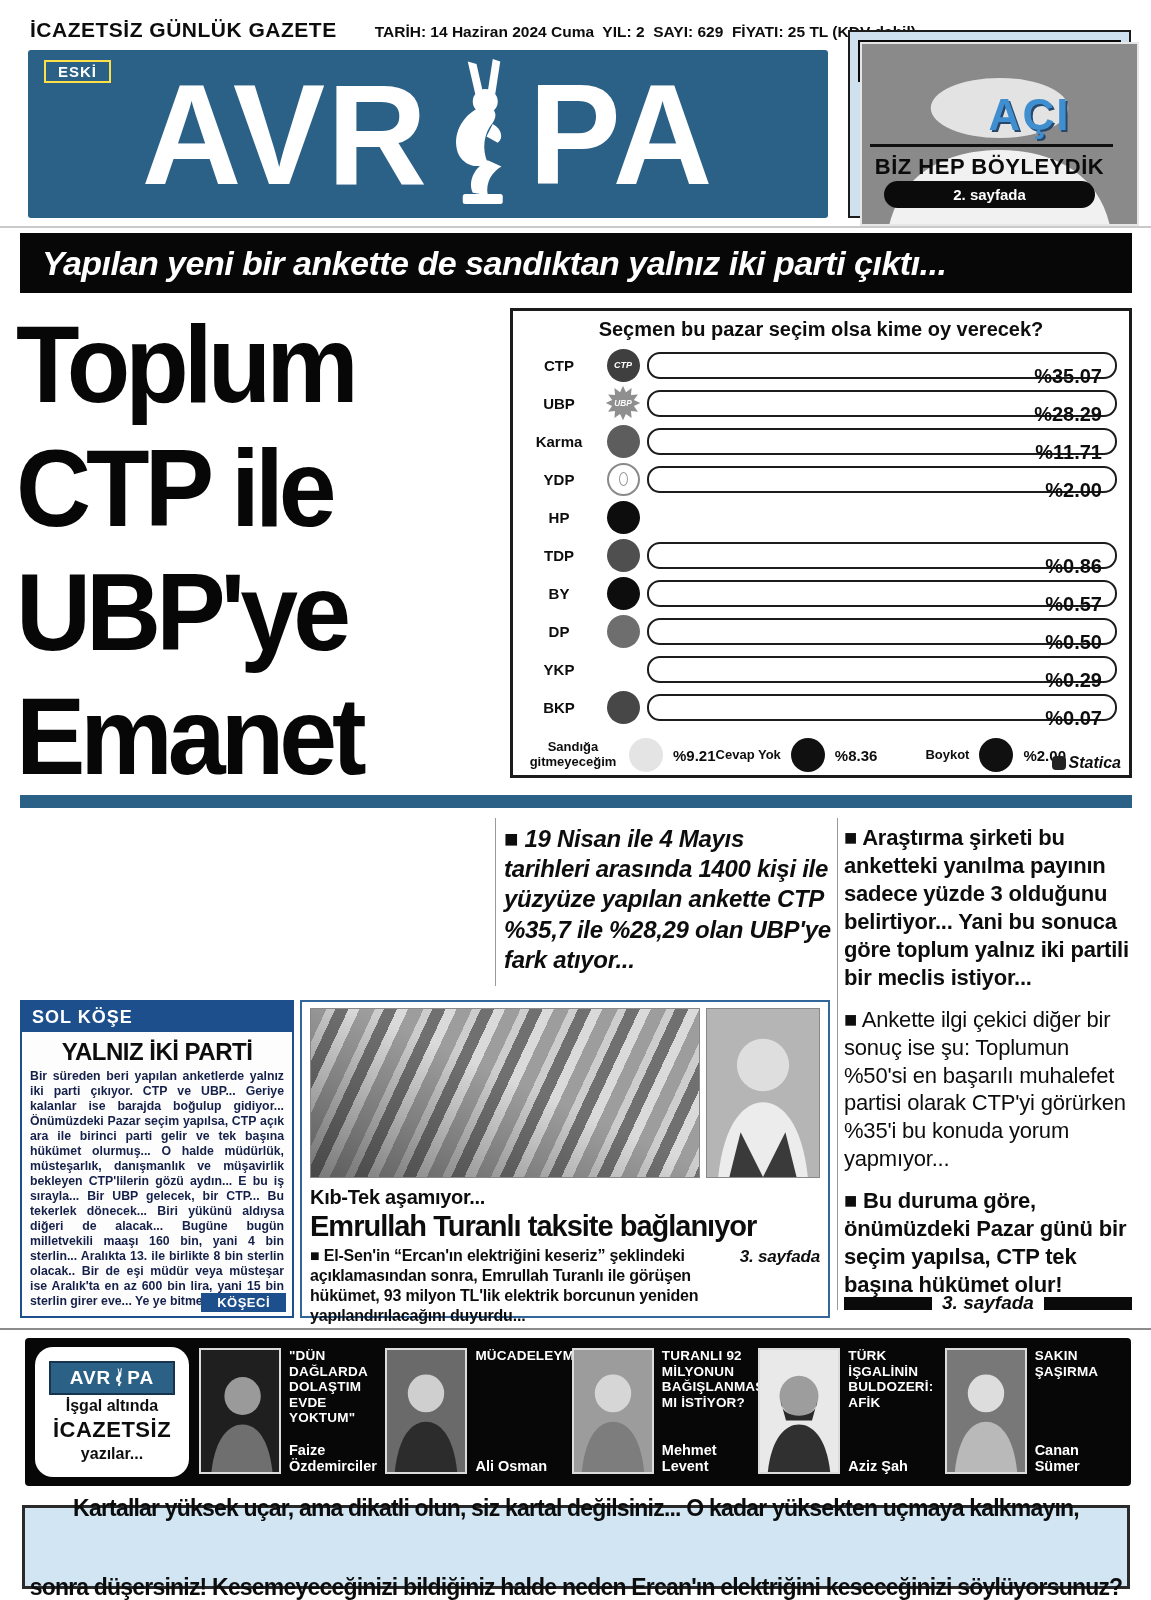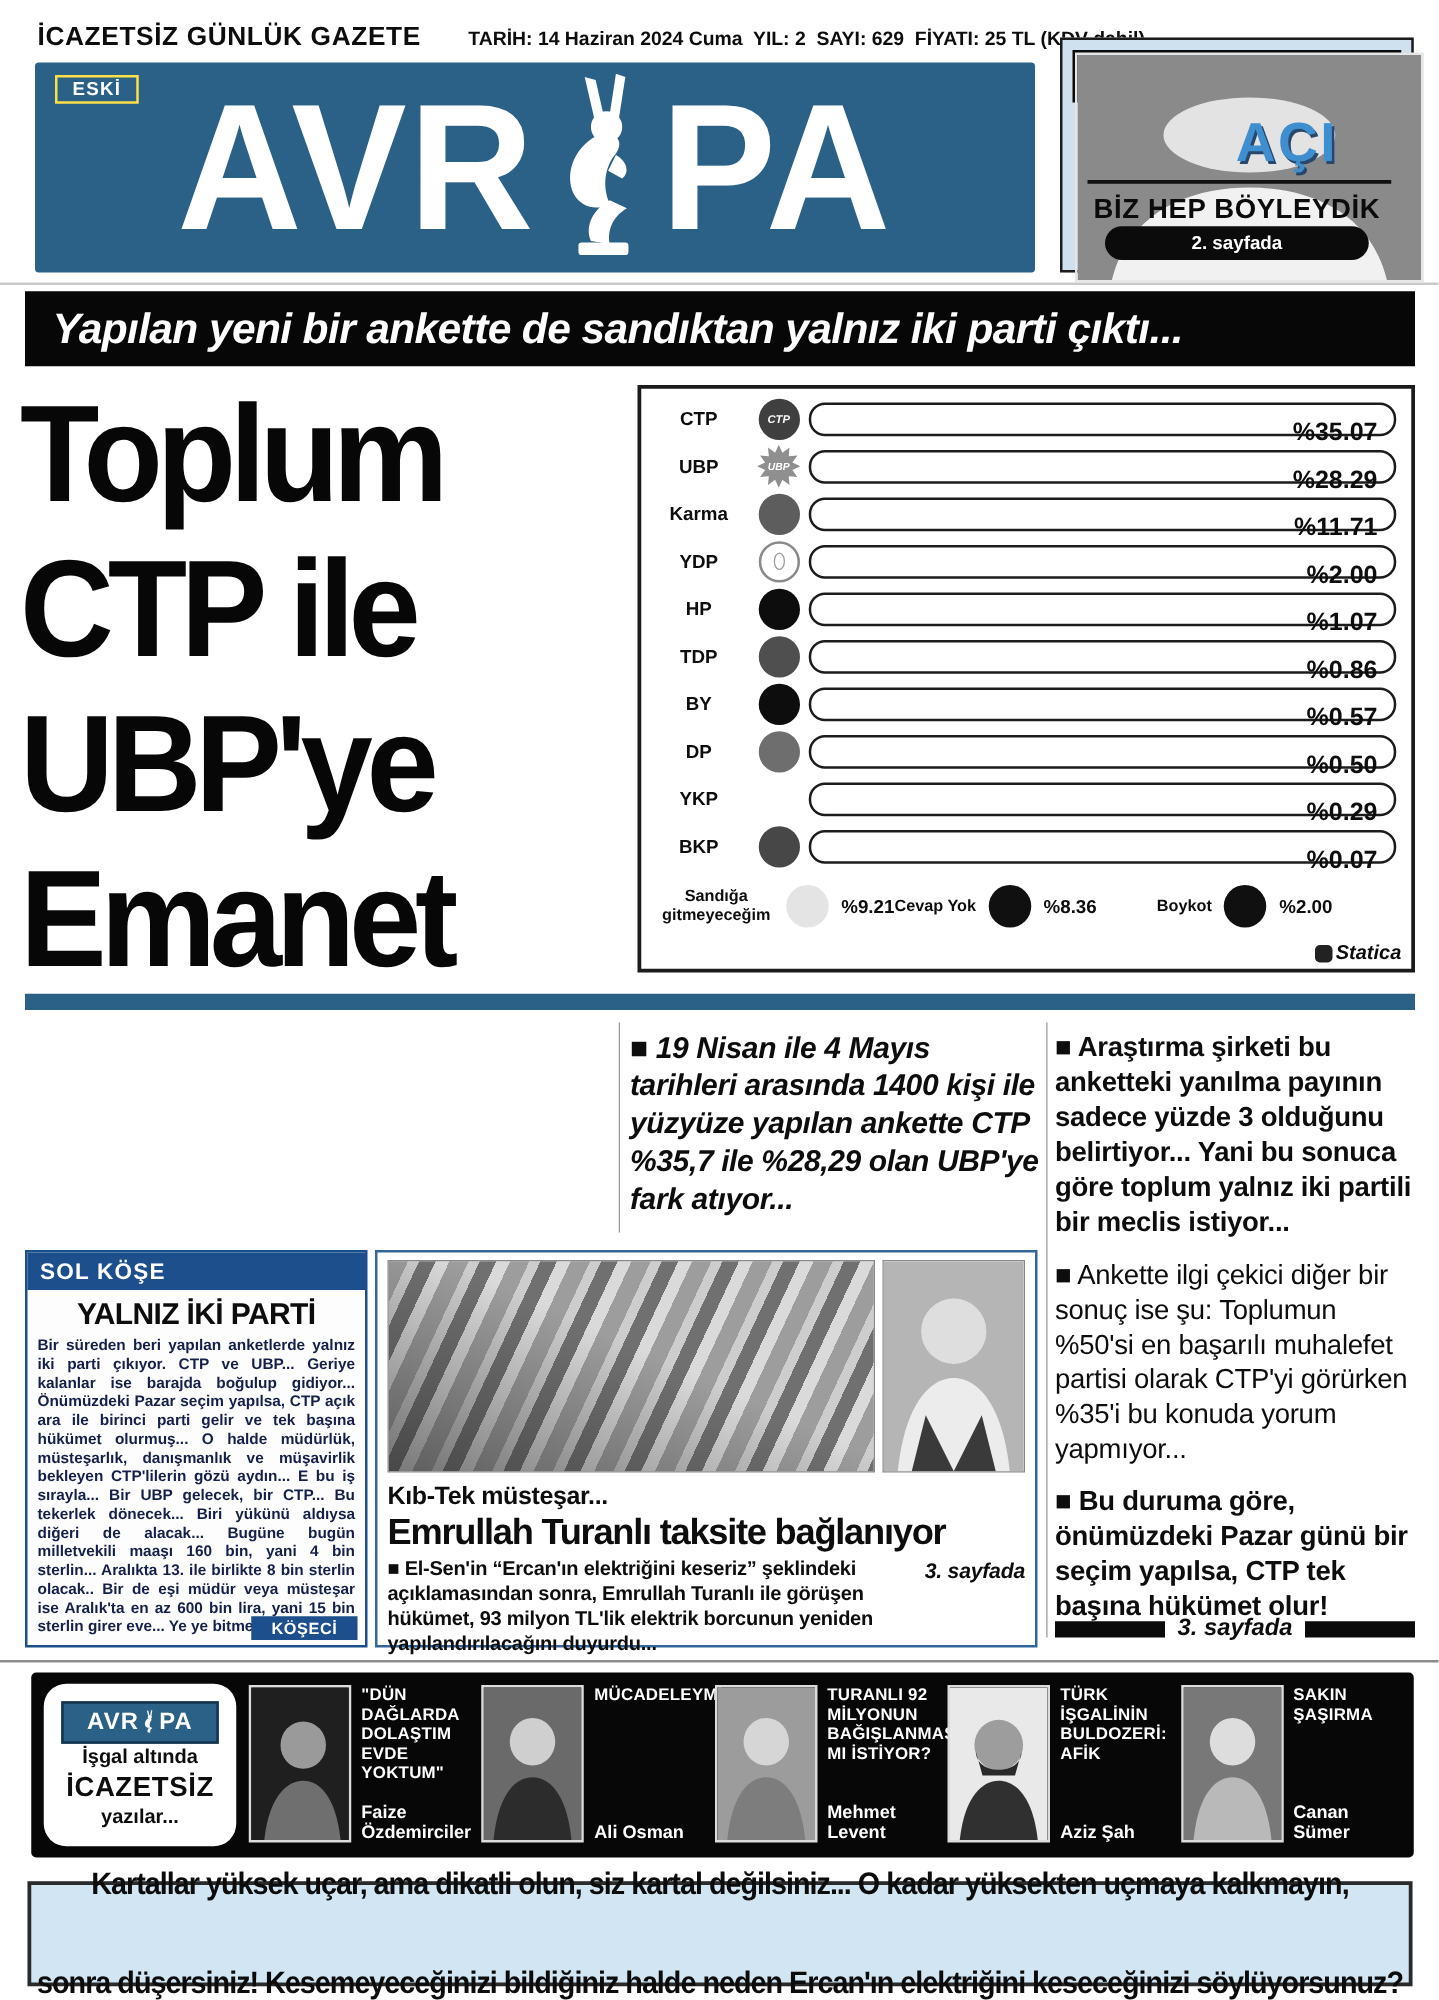--- a/index.html
+++ b/index.html
@@ -170,20 +170,21 @@
   </div>
 
   <div class="headline">
     <div>Toplum</div>
     <div>CTP ile</div>
     <div>UBP'ye</div>
     <div>Emanet</div>
   </div>
 
   <div class="chart-box">
+    <div class="chart-title">Seçmen bu pazar seçim olsa kime oy verecek?</div>
     <div class="chart-rows">
 
       <div class="chart-row">
         <span class="row-label">CTP</span>
         <span class="row-logo">
             <span class="logo-circle" style="background: rgb(63, 63, 63);">
               <span>CTP</span>
             </span>
           </span>
         <span class="row-bar">
@@ -227,24 +228,20 @@
         <span class="row-bar">
             <span class="bar-outline"><span class="bar-fill" style="width: 2%; background: rgb(160, 160, 160);"></span></span>
             <span class="bar-value">%2.00</span>
           </span>
       </div>
 
       <div class="chart-row">
         <span class="row-label">HP</span>
         <span class="row-logo">
             <span class="logo-circle" style="background: rgb(13, 13, 13);"></span>
-          </span>
-        <span class="row-bar">
-            <span class="bar-outline"><span class="bar-fill" style="width: 1.07%; background: rgb(16, 16, 16);"></span></span>
-            <span class="bar-value">%1.07</span>
           </span>
       </div>
 
       <div class="chart-row">
         <span class="row-label">TDP</span>
         <span class="row-logo">
             <span class="logo-circle" style="background: rgb(79, 79, 79);"></span>
           </span>
         <span class="row-bar">
             <span class="bar-outline"><span class="bar-fill" style="width: 0.86%; background: rgb(69, 69, 69);"></span></span>
@@ -347,21 +344,21 @@
     <div class="kibtek-photos">
       <div class="aerial-photo"></div>
       <svg class="portrait turanli-photo" viewBox="0 0 60 90" preserveAspectRatio="none">
         <rect width="60" height="90" fill="#b5b5b5"></rect>
         <circle cx="30" cy="30" r="14" fill="#dedede"></circle>
         <path d="M6,90 C9,61 20,50 30,50 C40,50 51,61 54,90 Z" fill="#ececec"></path>
         <path d="M18,66 L30,90 L12,90 Z" fill="#3a3a3a"></path>
         <path d="M42,66 L30,90 L48,90 Z" fill="#3a3a3a"></path>
       </svg>
     </div>
-    <div class="kibtek-kicker">Kıb-Tek müsteşar...</div>
+    <div class="kibtek-kicker">Kıb-Tek aşamıyor...</div>
     <div class="kibtek-headline">Emrullah Turanlı taksite bağlanıyor</div>
     <div class="kibtek-summary">
       <span class="kibtek-pageref">3. sayfada</span>
       <span>■ El-Sen'in “Ercan'ın elektriğini keseriz” şeklindeki açıklamasından sonra, Emrullah Turanlı ile görüşen hükümet, 93 milyon TL'lik elektrik borcunun yeniden yapılandırılacağını duyurdu...</span>
     </div>
   </div>
 
   <div class="rule-above-footer"></div>
 
   <div class="footer-strip">

